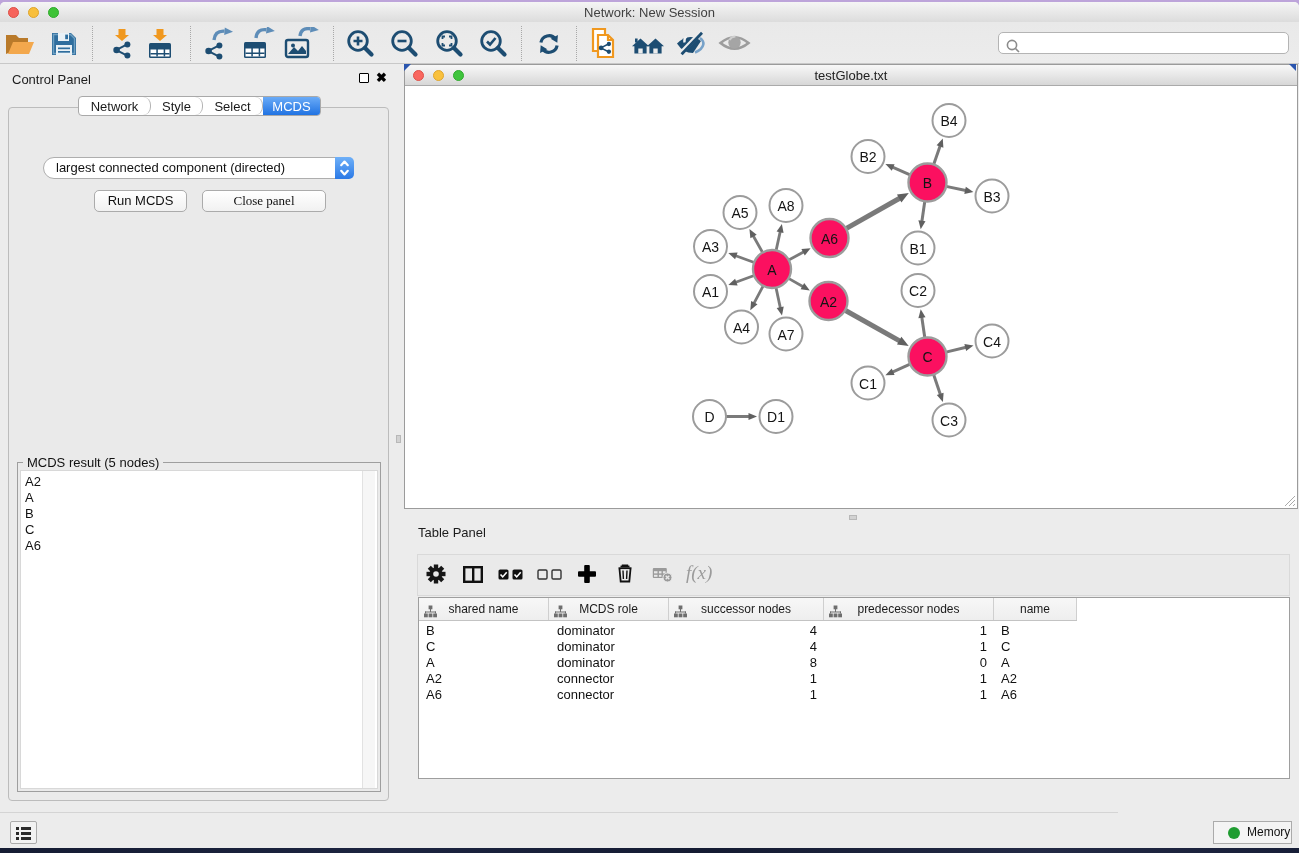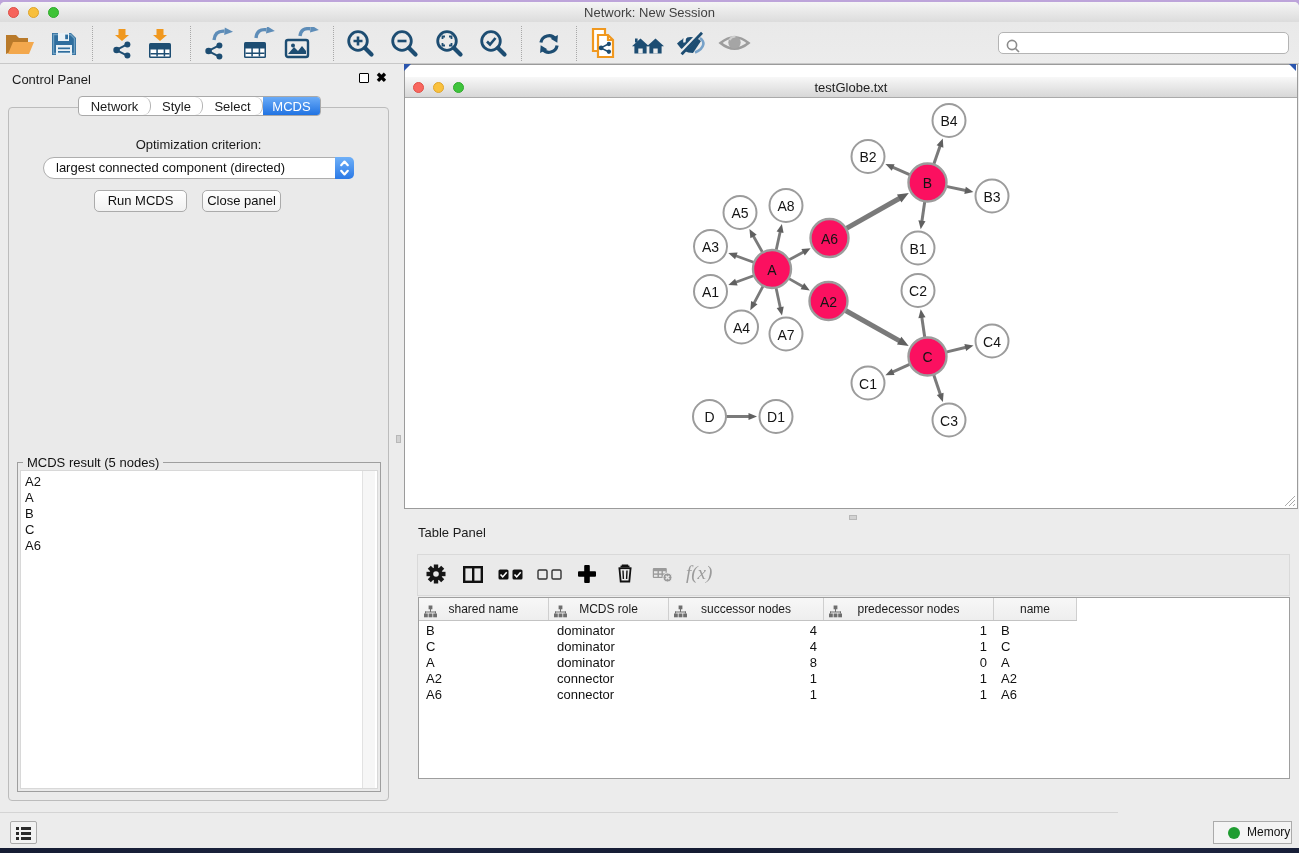--- a/index.html
+++ b/index.html
@@ -47,35 +47,35 @@
   font-size:13px; color:#1a1a1a; }
 #combo { position:absolute; left:43px; top:93px; width:311px; height:22px;
   background:#fff; border:1px solid #aeaeae; border-radius:11px; font-size:13px;
   color:#111; line-height:20px; padding-left:12px; }
 #combo .step { position:absolute; right:-1px; top:-1px; width:19px; height:22px;
   background:linear-gradient(#6fb0f8,#2b79e6); border-radius:0 5px 5px 0; }
 .btn { position:absolute; height:22px; background:linear-gradient(#ffffff,#f1f1f1);
   border:1px solid #ababab; border-radius:5px; font-size:13px; color:#111;
   text-align:center; line-height:20px; }
 #btn-run { left:94px; top:126px; width:93px; }
-#btn-close { left:202px; top:126px; width:79px; }
+#btn-close { left:202px; top:126px; width:124px;font-family:Liberation Serif, serif; }
 #fieldset { position:absolute; left:17px; top:398px; width:364px; height:330px;
   border:1px solid #9e9e9e; }
 #fieldlegend { position:absolute; left:23px; top:391px; background:#eaeaea;
   padding:0 4px; font-size:13px; color:#111; }
 #mcdslist { position:absolute; left:2px; top:7px; width:358px; height:319px;
   background:#fff; border:1px solid #d8d8d8; font-size:13px; color:#111; }
 #mcdslist > div.li { padding-left:4px; height:16px; line-height:16px; }
 #mcdslist { padding-top:3px; }
 #mcdsscroll { position:absolute; right:2px; top:0; width:13px; height:317px;
   background:#f6f6f6; border-left:1px solid #e2e2e2; }
 
 #netwin { position:absolute; left:404px; top:0px; width:894px; height:445px;
   border:1px solid #9b9b9b; background:#fff; }
-#nettitle { position:absolute; left:0; top:12px; width:892px; height:21px;
+#nettitle { position:absolute; left:0; top:0; width:892px; height:21px;
   background:linear-gradient(#f8f8f8,#d7d7d7); border-bottom:1px solid #aaa; }
 #nettitle .title { position:absolute; left:0; right:0; top:3px; text-align:center;
   font-size:13px; color:#222; }
 .ntl { position:absolute; top:5px; width:11px; height:11px; border-radius:50%; }
 #ntl-r { left:8px;  background:#f9675f; border:1px solid #e05048; }
 #ntl-y { left:28px; background:#f9c13d; border:1px solid #e0a62c; }
 #ntl-g { left:48px; background:#3fc43c; border:1px solid #30ab2e; }
 .bluecorner { position:absolute; width:9px; height:9px; z-index:5; }
 #graphsvg { position:absolute; left:-1px; top:21px; }
 
@@ -267,21 +267,20 @@
       <div class="panelhead" id="cp-title">Control Panel</div>
       <div class="float-ic" id="cp-float"></div>
       <div class="close-x" id="cp-x">✖</div>
       <div id="cp-inset"></div>
       <div id="tabs">
         <div style="width:72px;">Network</div>
           <div style="width:52px;">Style</div>
           <div style="width:60px;">Select</div>
           <div class="sel" style="width:57px;">MCDS</div>
       </div>
-      <div id="optlabel">Optimization criterion:</div>
       <div id="combo">largest connected component (directed)
         <div class="step"><svg width="19" height="22" viewBox="0 0 19 22">
               <path d="M6.2 8.2 L9.5 4.6 L12.8 8.2 M6.2 13.8 L9.5 17.4 L12.8 13.8" stroke="#fff" stroke-width="2.2" fill="none" stroke-linecap="round" stroke-linejoin="round"></path>
             </svg></div>
       </div>
       <div class="btn" id="btn-run">Run MCDS</div>
       <div class="btn" id="btn-close">Close panel</div>
       <div id="fieldset">
         <div id="mcdslist">
           <div class="li">A2</div>

